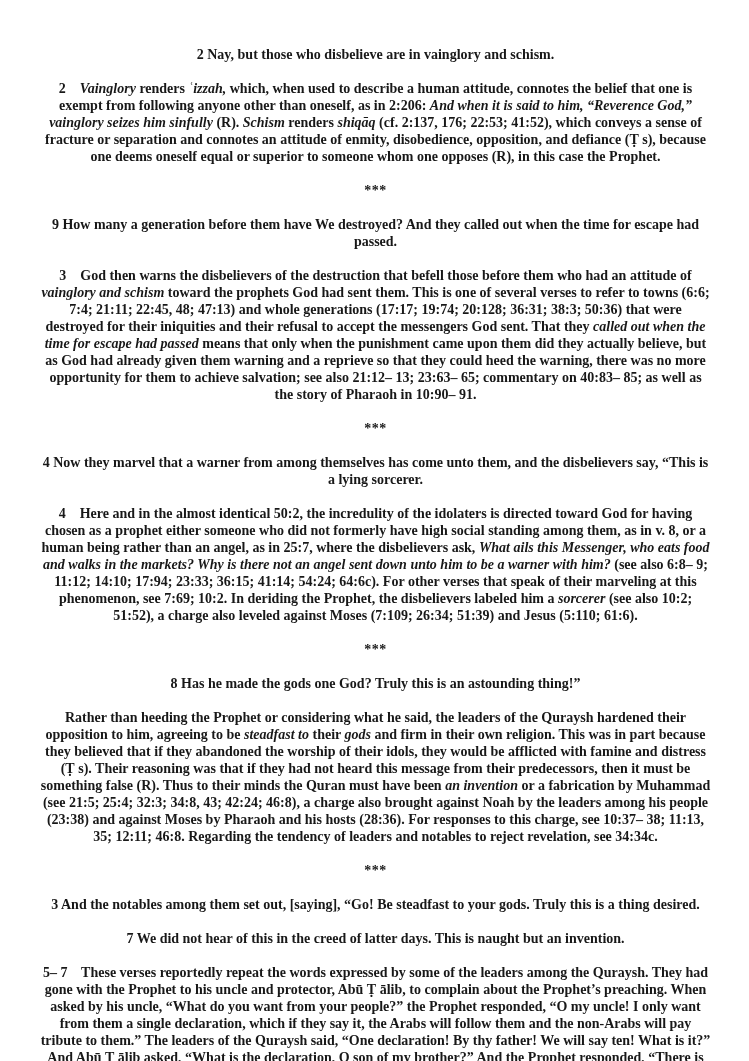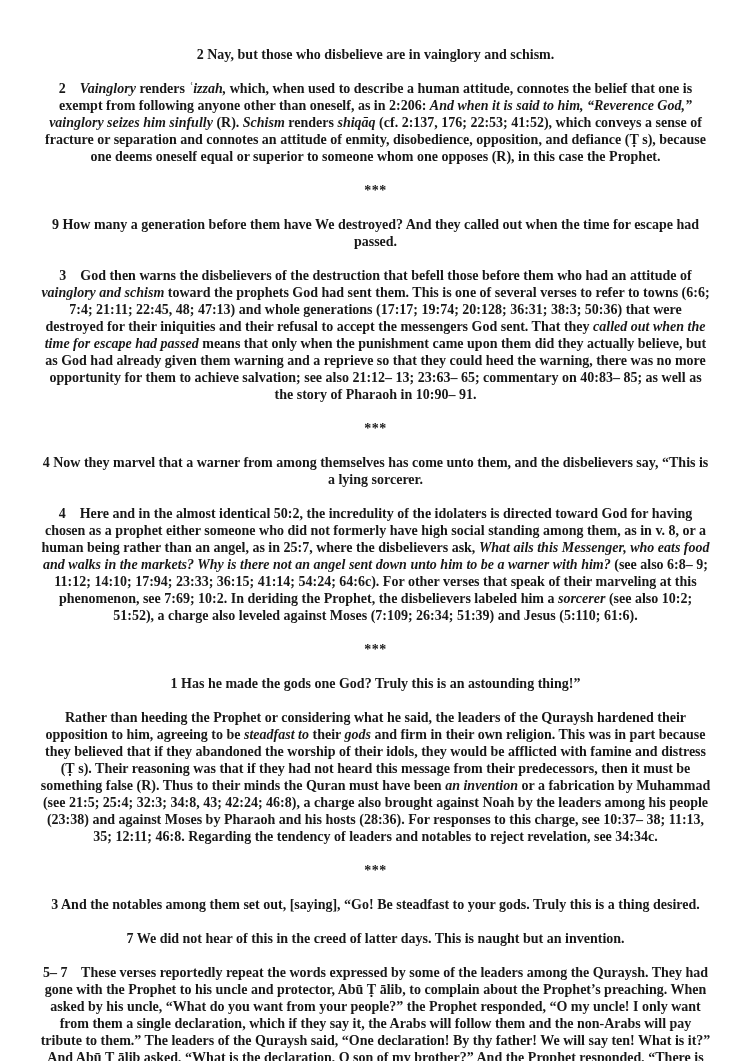--- a/index.html
+++ b/index.html
@@ -46,21 +46,21 @@
   <div class="text-column" style="color: rgb(24, 24, 24);">
       <p class="block verse"><span>2 Nay, but those who disbelieve are in vainglory and schism.</span></p>
       <p class="block commentary"><span>2    </span><em>Vainglory</em><span> renders </span><em>ʿizzah,</em><span> which, when used to describe a human attitude, connotes the belief that one is exempt from following anyone other than oneself, as in 2:206: </span><em>And when it is said to him, “Reverence God,” vainglory seizes him sinfully</em><span> (R). </span><em>Schism</em><span> renders </span><em>shiqāq</em><span> (cf. 2:137, 176; 22:53; 41:52), which conveys a sense of fracture or separation and connotes an attitude of enmity, disobedience, opposition, and defiance (Ṭ s), because one deems oneself equal or superior to someone whom one opposes (R), in this case the Prophet.</span></p>
       <p class="block separator">***</p>
       <p class="block verse"><span>9 How many a generation before them have We destroyed? And they called out when the time for escape had passed.</span></p>
       <p class="block commentary"><span>3    God then warns the disbelievers of the destruction that befell those before them who had an attitude of </span><em>vainglory and schism</em><span> toward the prophets God had sent them. This is one of several verses to refer to towns (6:6; 7:4; 21:11; 22:45, 48; 47:13) and whole generations (17:17; 19:74; 20:128; 36:31; 38:3; 50:36) that were destroyed for their iniquities and their refusal to accept the messengers God sent. That they </span><em>called out when the time for escape had passed</em><span> means that only when the punishment came upon them did they actually believe, but as God had already given them warning and a reprieve so that they could heed the warning, there was no more opportunity for them to achieve salvation; see also 21:12– 13; 23:63– 65; commentary on 40:83– 85; as well as the story of Pharaoh in 10:90– 91.</span></p>
       <p class="block separator">***</p>
       <p class="block verse"><span>4 Now they marvel that a warner from among themselves has come unto them, and the disbelievers say, “This is a lying sorcerer.</span></p>
       <p class="block commentary"><span>4    Here and in the almost identical 50:2, the incredulity of the idolaters is directed toward God for having chosen as a prophet either someone who did not formerly have high social standing among them, as in v. 8, or a human being rather than an angel, as in 25:7, where the disbelievers ask, </span><em>What ails this Messenger, who eats food and walks in the markets? Why is there not an angel sent down unto him to be a warner with him?</em><span> (see also 6:8– 9; 11:12; 14:10; 17:94; 23:33; 36:15; 41:14; 54:24; 64:6c). For other verses that speak of their marveling at this phenomenon, see 7:69; 10:2. In deriding the Prophet, the disbelievers labeled him a </span><em>sorcerer</em><span> (see also 10:2; 51:52), a charge also leveled against Moses (7:109; 26:34; 51:39) and Jesus (5:110; 61:6).</span></p>
       <p class="block separator">***</p>
-      <p class="block verse"><span>1 Has he made the gods one God? Truly this is an astounding thing!”</span></p>
+      <p class="block verse"><span>8 Has he made the gods one God? Truly this is an astounding thing!”</span></p>
       <p class="block commentary"><span>Rather than heeding the Prophet or considering what he said, the leaders of the Quraysh hardened their opposition to him, agreeing to be </span><em>steadfast to</em><span> their </span><em>gods</em><span> and firm in their own religion. This was in part because they believed that if they abandoned the worship of their idols, they would be afflicted with famine and distress (Ṭ s). Their reasoning was that if they had not heard this message from their predecessors, then it must be something false (R). Thus to their minds the Quran must have been </span><em>an invention</em><span> or a fabrication by Muhammad (see 21:5; 25:4; 32:3; 34:8, 43; 42:24; 46:8), a charge also brought against Noah by the leaders among his people (23:38) and against Moses by Pharaoh and his hosts (28:36). For responses to this charge, see 10:37– 38; 11:13, 35; 12:11; 46:8. Regarding the tendency of leaders and notables to reject revelation, see 34:34c.</span></p>
       <p class="block separator">***</p>
       <p class="block verse"><span>3 And the notables among them set out, [saying], “Go! Be steadfast to your gods. Truly this is a thing desired.</span></p>
       <p class="block verse"><span>7 We did not hear of this in the creed of latter days. This is naught but an invention.</span></p>
       <p class="block commentary"><span>5– 7    These verses reportedly repeat the words expressed by some of the leaders among the Quraysh. They had gone with the Prophet to his uncle and protector, Abū Ṭ ālib, to complain about the Prophet’s preaching. When asked by his uncle, “What do you want from your people?” the Prophet responded, “O my uncle! I only want from them a single declaration, which if they say it, the Arabs will follow them and the non-Arabs will pay tribute to them.” The leaders of the Quraysh said, “One declaration! By thy father! We will say ten! What is it?” And Abū Ṭ ālib asked, “What is the declaration, O son of my brother?” And the Prophet responded, “There is no god but God.” At which the leaders stood up and scoffed, </span><em>Has he made the gods one God? Truly this is an astounding thing!</em><span> (IK, Q, R, Ṭ ). According to other accounts, this event occasioned the revelation of vv. 1– 7 (IJ).</span></p>
       <p class="block separator">***</p>
     </div>
 </div>
 
 </body></html>

